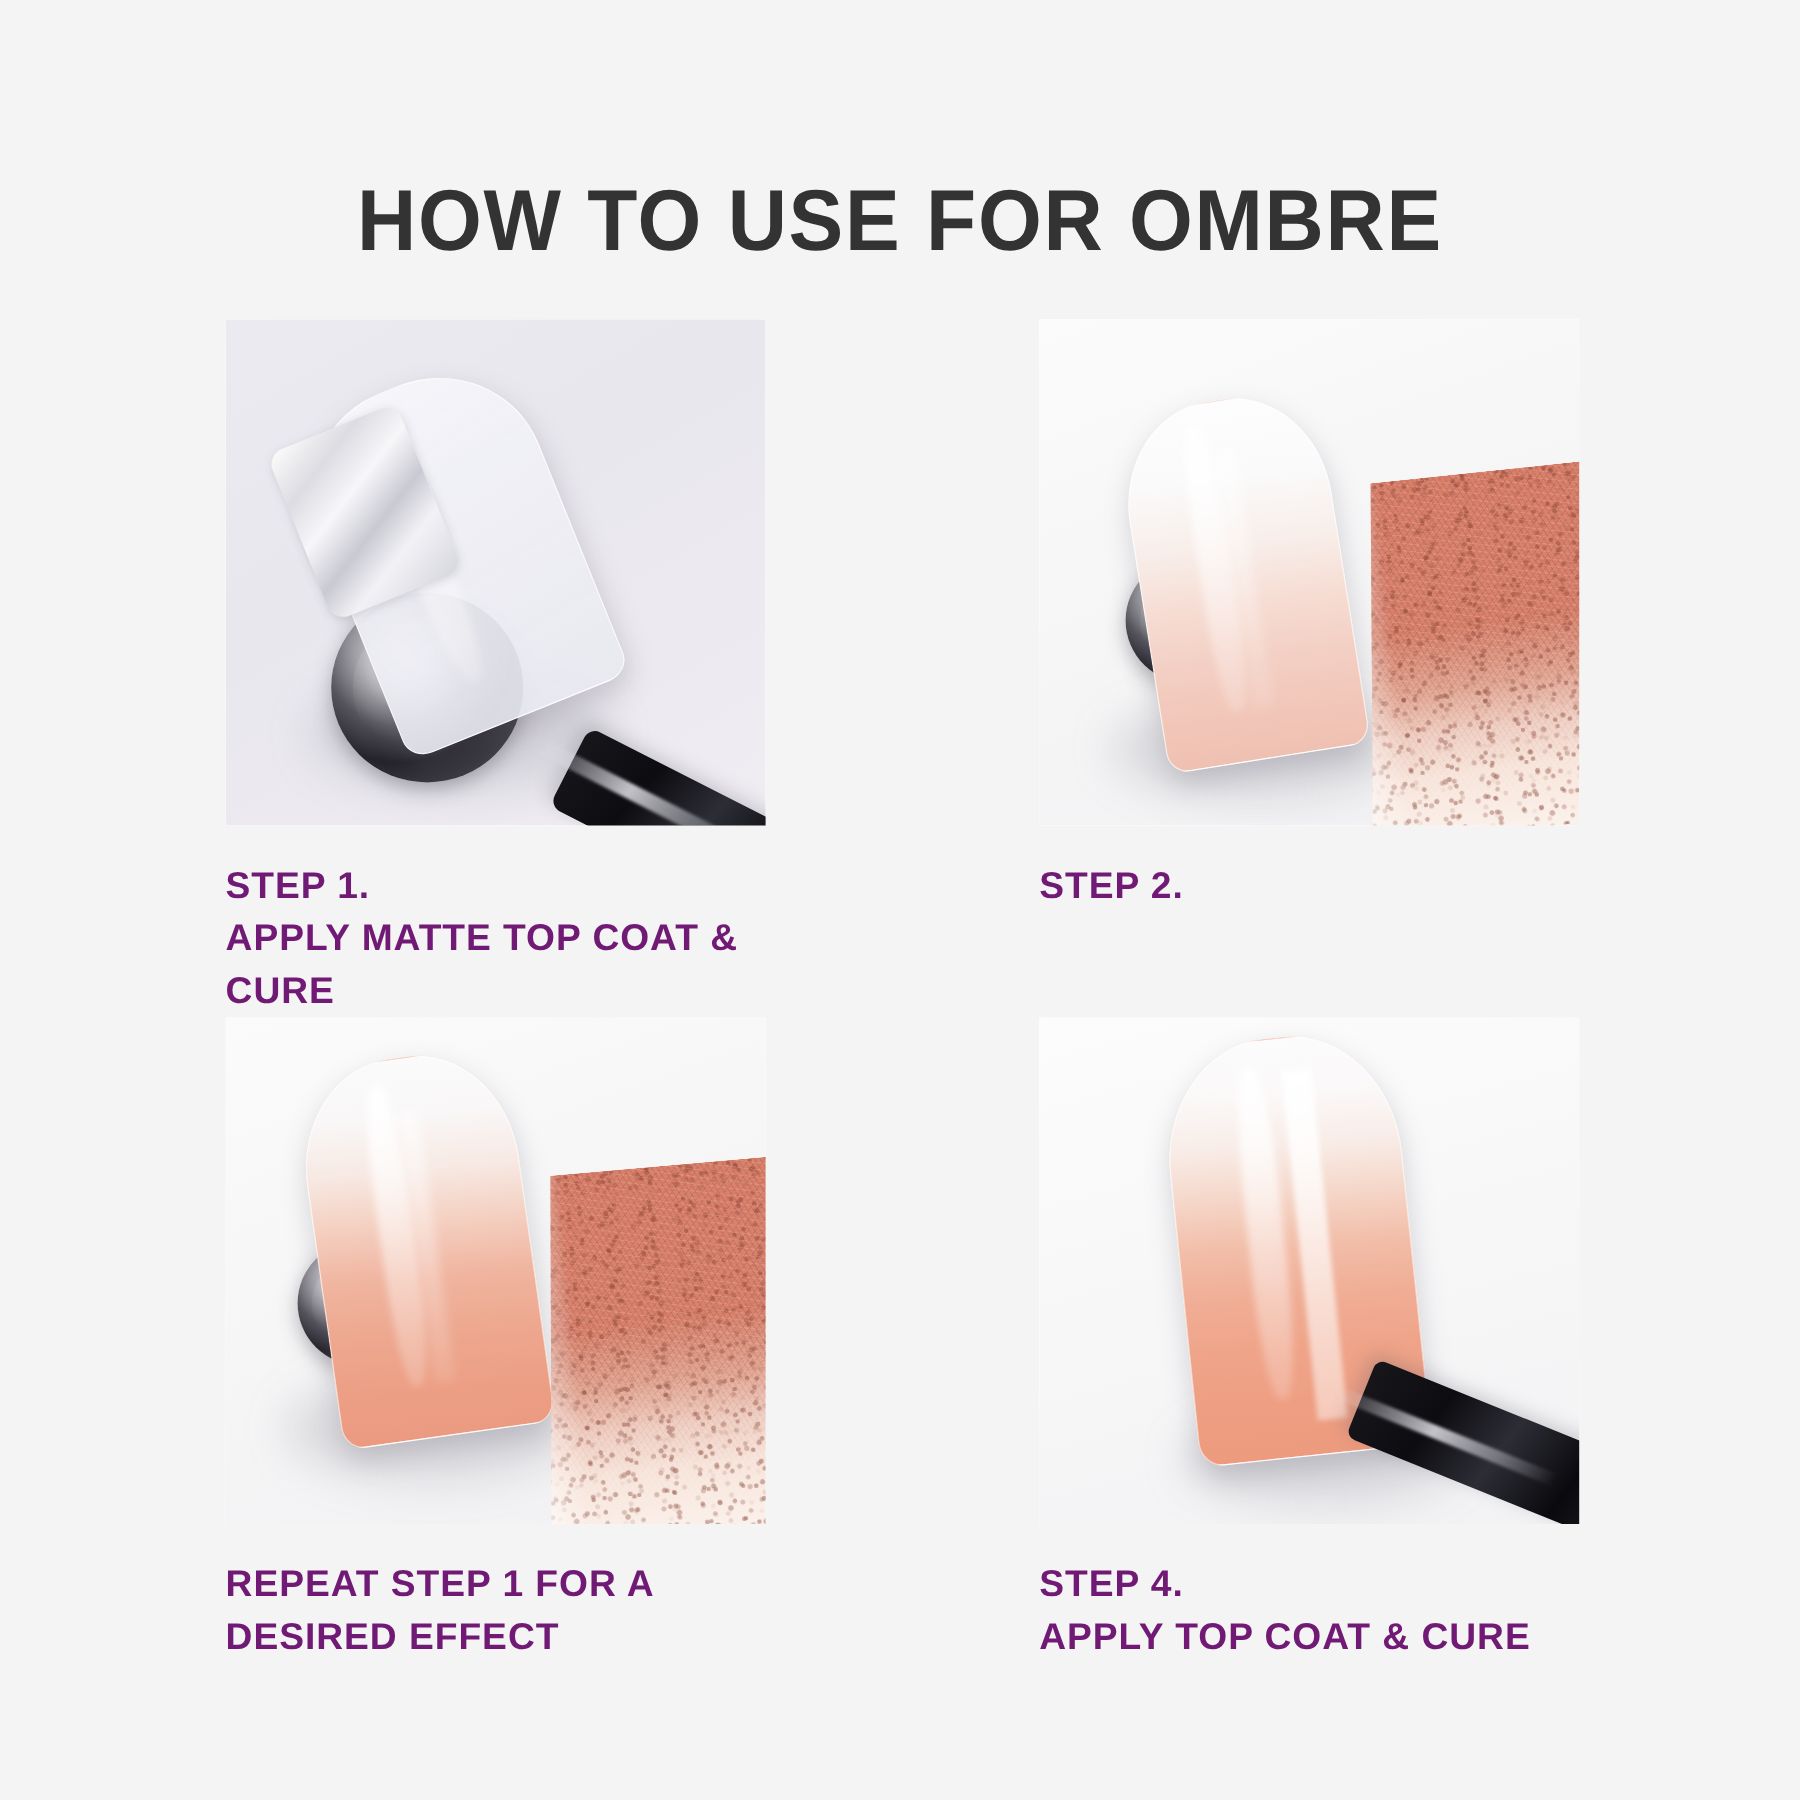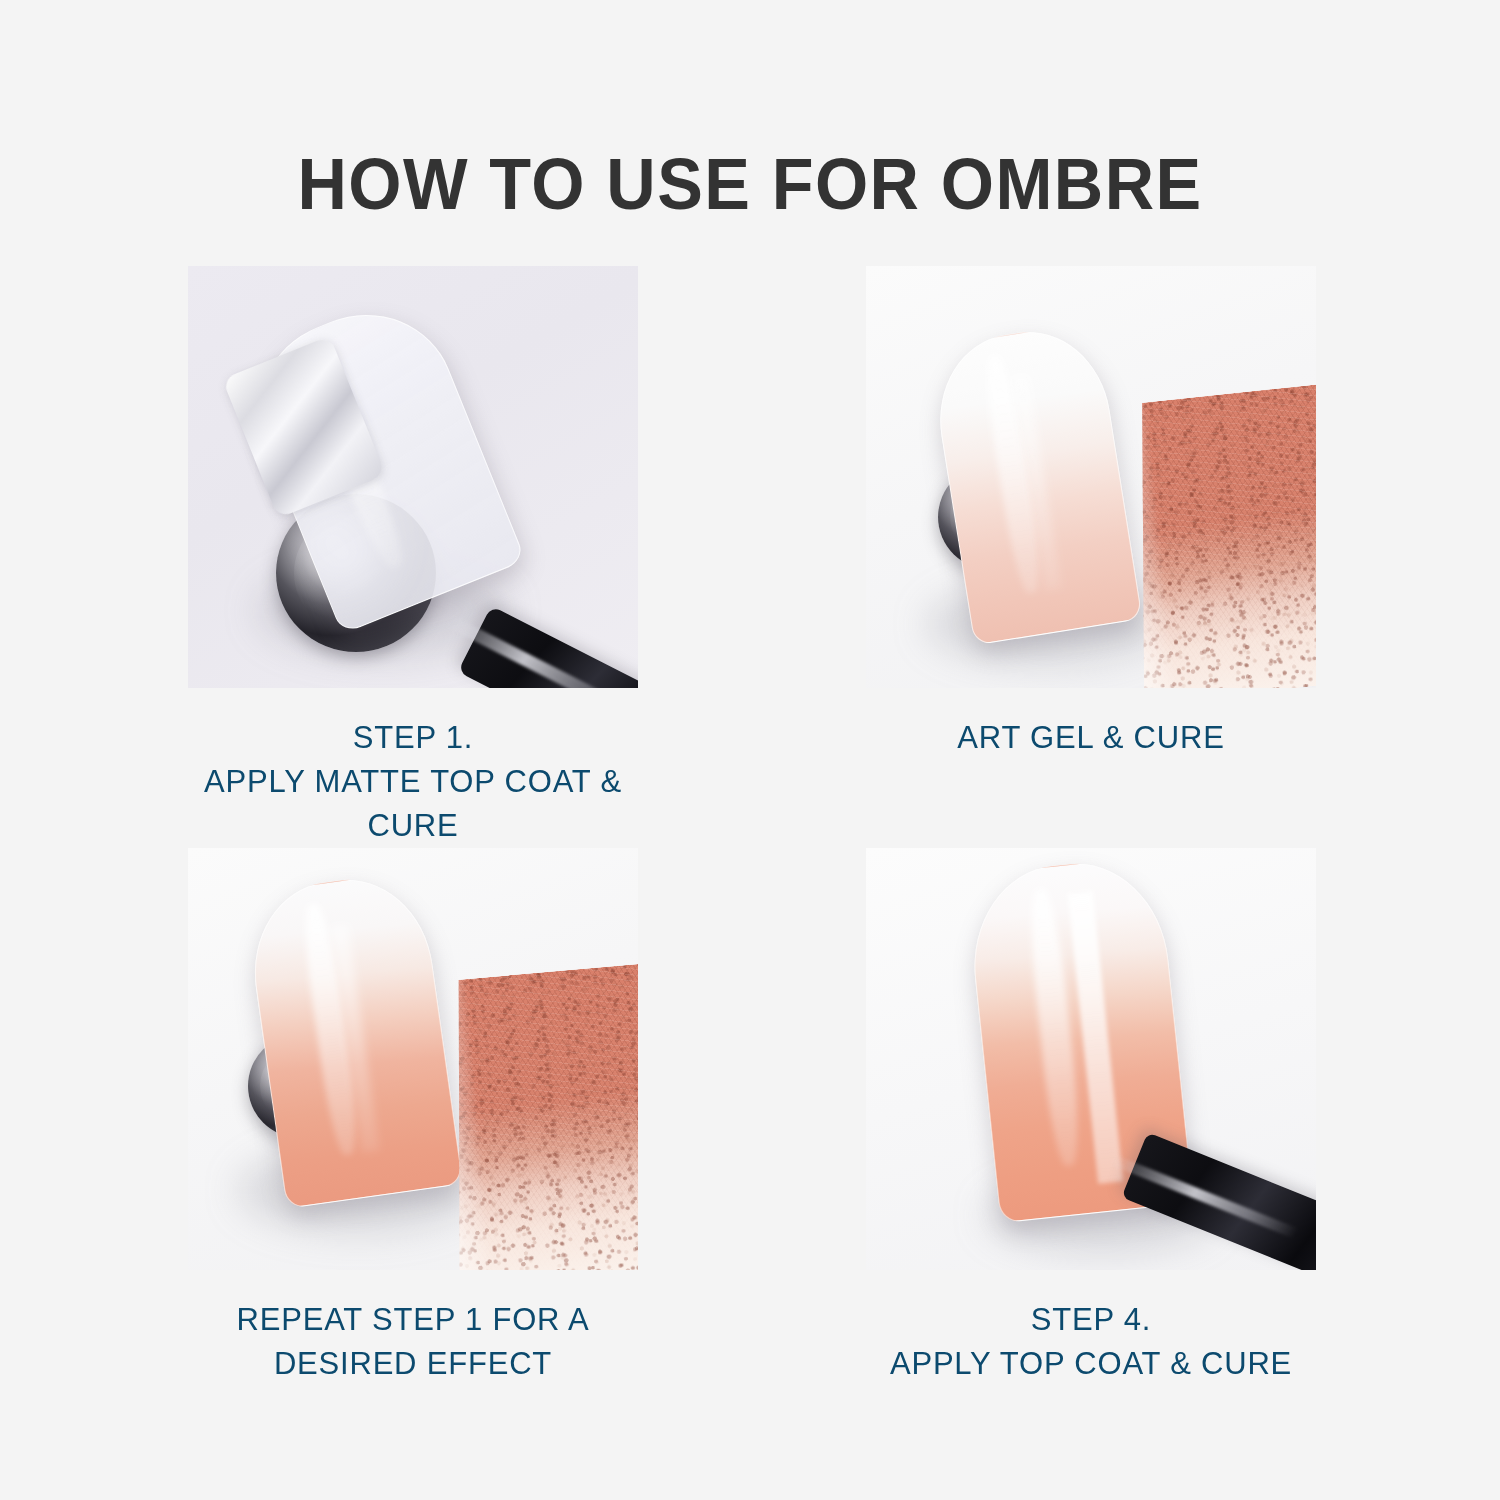--- a/index.html
+++ b/index.html
@@ -59,24 +59,23 @@
     position: relative;
     width: 450px;
     height: 422px;
     overflow: hidden;
     background: #ffffff;
   }
 
   
   .caption {
     margin-top: 28px;
-    text-align: center;
-    color: #0c4a6e;
+    color: #701a75;
     font-family: "Liberation Sans", sans-serif;
-    font-weight: 400;
+    font-weight: 700;
     font-size: 31px;
     line-height: 1.42;
     letter-spacing: 0.8px;
   }
   .caption .step-num { display: block; }
   .caption .desc-line { display: block; }
 
   
 
   
@@ -363,21 +362,21 @@
           <div class="nail-ridge"></div>
         </div>
         <div class="sponge p2-sponge">
           <div class="sponge-body"></div>
           <div class="sponge-pores"></div>
           <div class="sponge-fiber"></div>
           <div class="sponge-edge"></div>
         </div>
       </div>
       <div class="caption">
-        <span class="desc-line">ART GEL &amp; CURE</span>
+        <span class="step-num">STEP 2.</span>
       </div>
     </div>
 
     <div class="cell cell-r2">
       <div class="photo">
         <div class="bg-white"></div>
         <div class="soft-shadow" style="left:50px; top:300px; width:240px; height:84px;"></div>
         <div class="disc p3-disc">
           <div class="disc-ring" style="inset:12px;"></div>
         </div>

